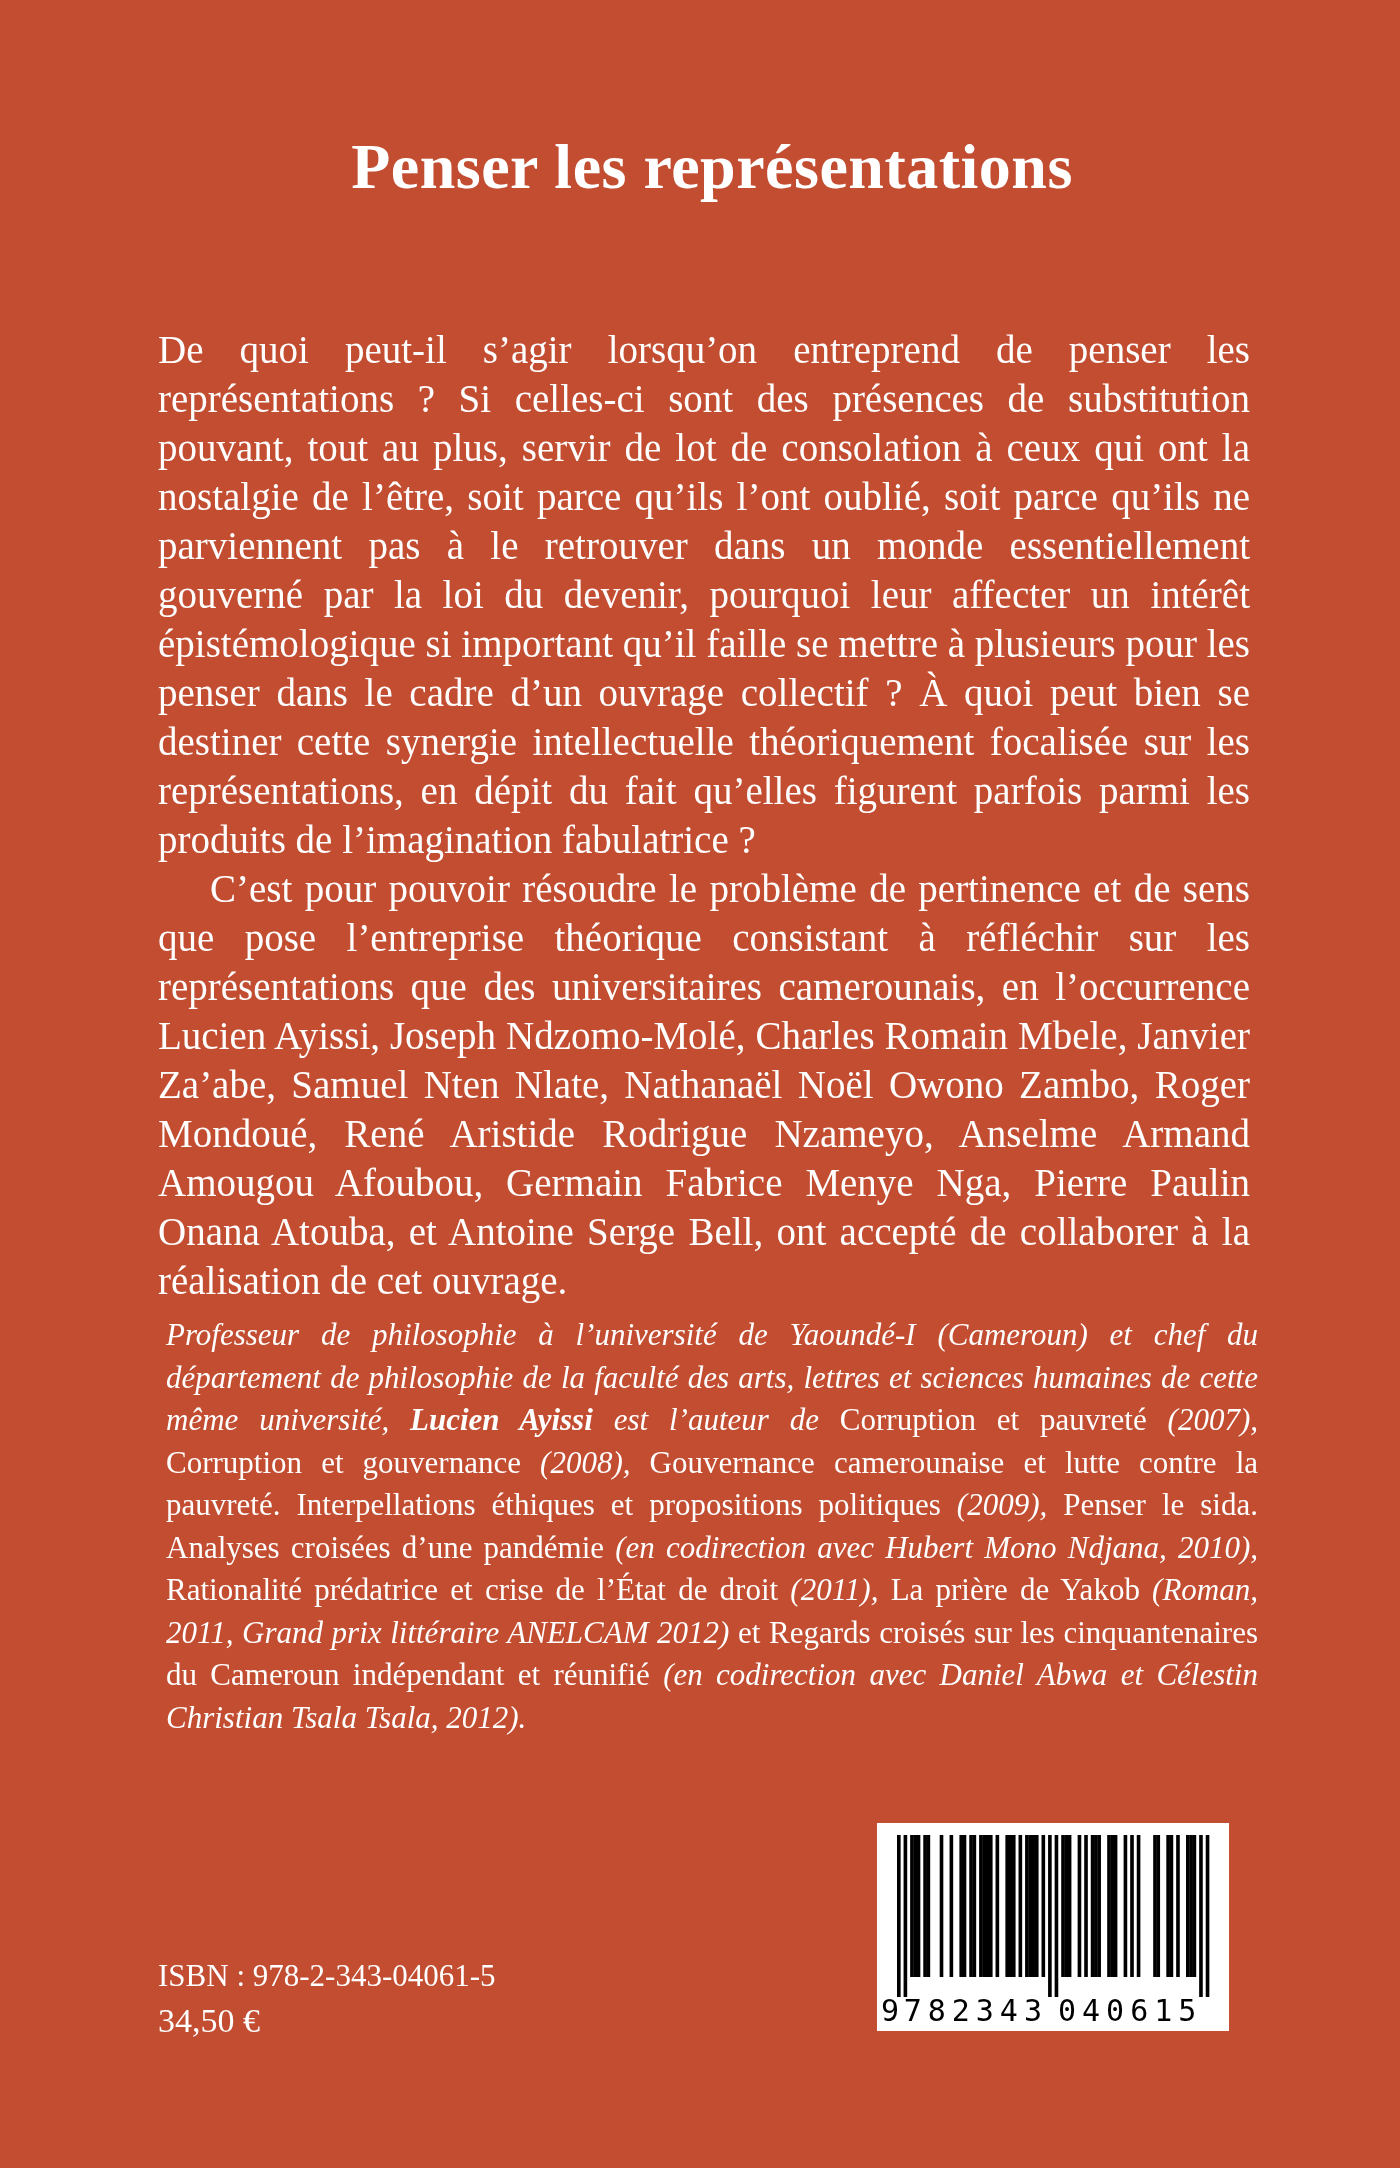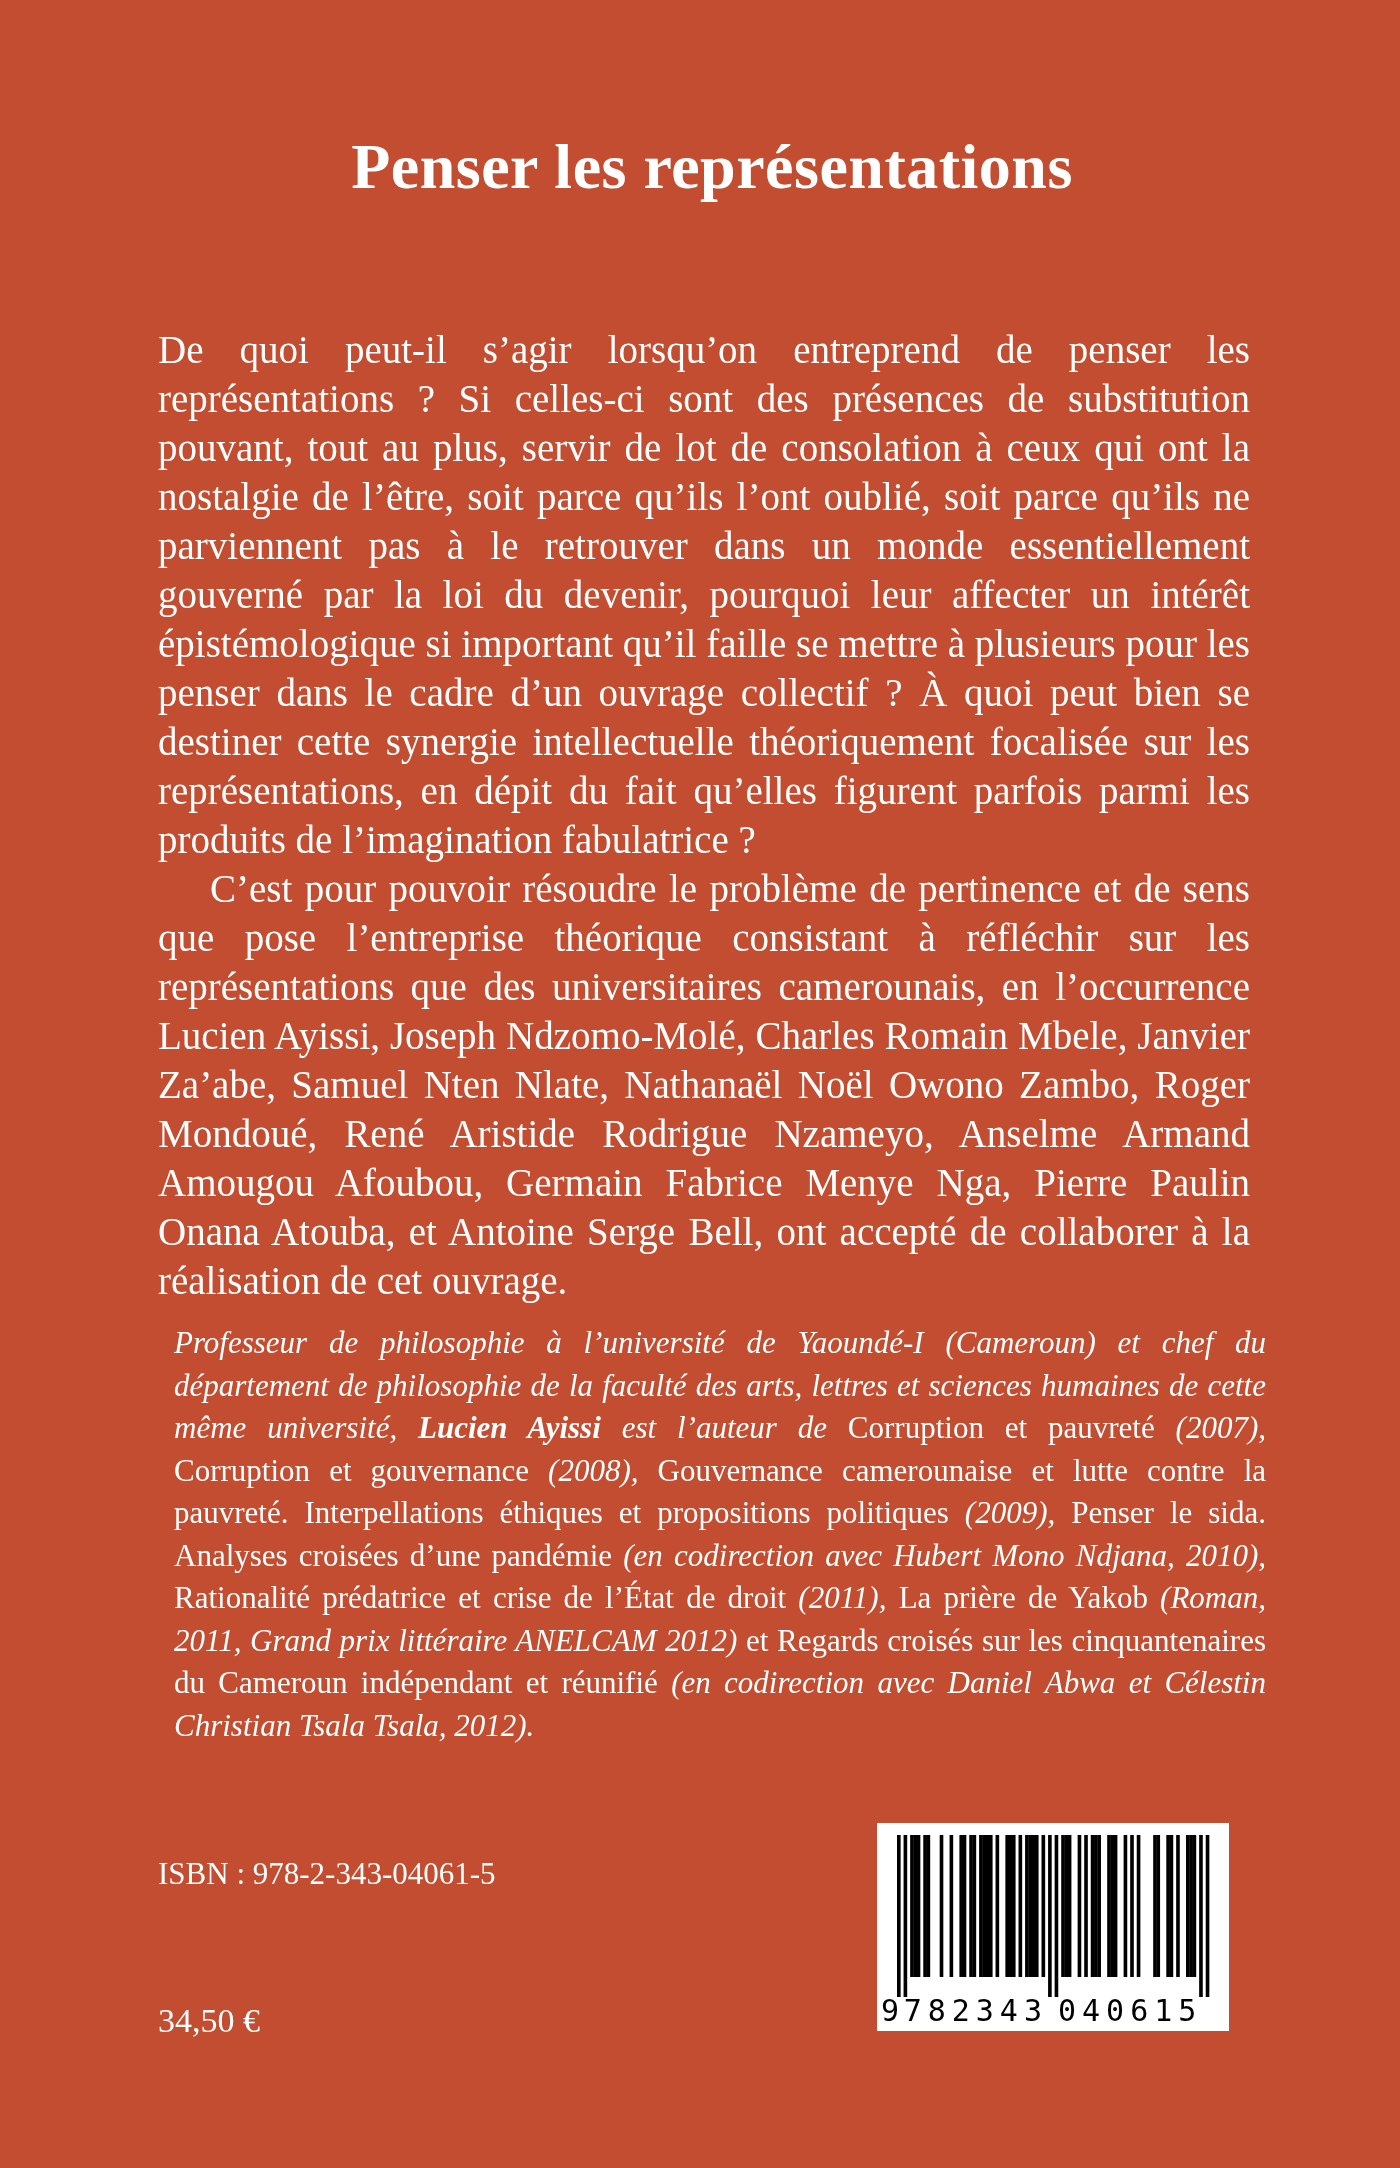--- a/index.html
+++ b/index.html
@@ -35,32 +35,32 @@
     line-height: 49px;
     text-align: justify;
   }
   .body-text p { margin: 0; }
   .body-text p.indent { text-indent: 52px; }
   .bio {
     position: absolute;
     top: 1306px;
     left: 158px;
     width: 1092px;
-    margin: 16px;
+    margin: 8px;
     font-size: 31px;
     line-height: 42.5px;
     text-align: justify;
   }
   .seg-italic { font-style: italic; }
   .seg-bold-italic { font-style: italic; font-weight: bold; }
   .seg-roman { font-style: normal; }
   .isbn {
     position: absolute;
     left: 158px;
-    top: 1856px;
+    top: 1958px;
     font-size: 31px;
   }
   .price {
     position: absolute;
     left: 158px;
     top: 2002px;
     font-size: 34px;
   }
   .barcode-box {
     position: absolute;

